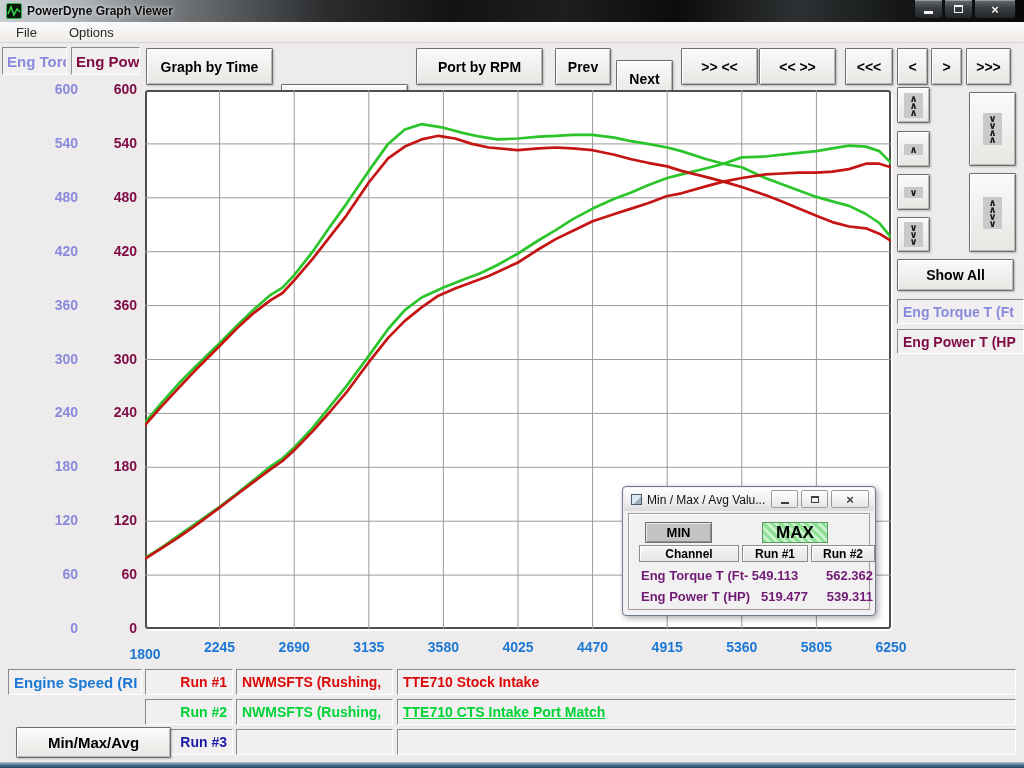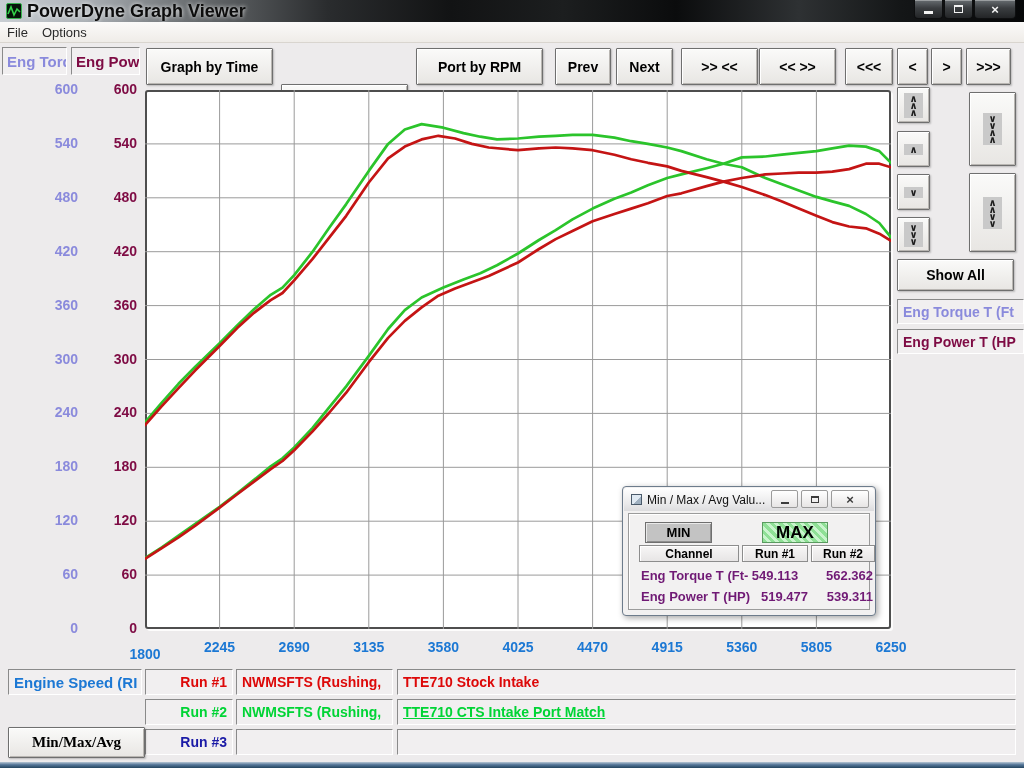--- a/index.html
+++ b/index.html
@@ -8,41 +8,41 @@
 
   .abs { position:absolute; }
 
   
   .titlebar {
     left:0; top:0; width:1024px; height:22px;
     background:linear-gradient(90deg,#c9ced3 0%,#aeb3b8 8%,#6e7275 18%,#2a2c2e 32%,#121314 44%,#1c1e1f 55%,#0b0c0d 66%,#2e3133 78%,#141617 88%,#060708 100%);
     display:flex; align-items:center;
   }
   .app-icon { width:16px; height:16px; margin:0 5px 0 6px; background:#07140a; border:1px solid #37b24d; border-radius:2px; }
-  .win-title { font-size:18px; font-weight:700; color:#0d0d0d; text-shadow:0 0 4px rgba(255,255,255,.9); white-space:nowrap; }
+  .win-title { font-size:12px; font-weight:700; color:#0d0d0d; text-shadow:0 0 4px rgba(255,255,255,.9); white-space:nowrap; }
   .caption-btns { position:absolute; right:8px; top:0; display:flex; }
   .cap-btn {
     width:29px; height:19px; margin-left:1px;
     background:linear-gradient(#686d71,#3a3d40 45%,#232527);
     border:1px solid #0e0f10; border-top:none; border-radius:0 0 4px 4px;
     box-shadow:inset 0 1px 0 rgba(255,255,255,.35);
     display:flex; align-items:center; justify-content:center; color:#f4f4f4;
   }
   .cap-btn.close { width:42px; }
   .glyph-min { width:9px; height:3px; background:#f2f2f2; margin-top:7px; }
   .glyph-restore { width:9px; height:8px; border:1px solid #f2f2f2; border-top-width:2px; }
   .glyph-x { font-size:13px; font-weight:700; line-height:1; }
 
   .menubar {
     left:0; top:22px; width:1024px; height:21px;
     background:linear-gradient(#fbfaf9,#efece8);
     border-bottom:1px solid #d9d5cf;
     display:flex; align-items:center; font-size:13px; color:#2a2a2a;
   }
-  .menu-item { padding:0 7px; }
+  .menu-item { padding:0 16px; }
 
   
   .cbtn {
     background:linear-gradient(180deg,#fafaf9,#e8e6e3);
     border:1px solid #6f6f6f;
     box-shadow:inset 1px 1px 0 #ffffff, inset -1px -1px 0 #b9b6b2, 1px 1px 2px rgba(0,0,0,.22);
     color:#000; font-weight:700; font-size:14px;
     display:flex; align-items:center; justify-content:center;
     cursor:default; border-radius:1px;
   }
@@ -110,21 +110,21 @@
     background:linear-gradient(#f7f6f6,#e7e5e5); border:1px solid #8d8d8d;
     box-shadow:inset 1px 1px 0 #ffffff; font-weight:700; font-size:12px;
     display:flex; align-items:center; justify-content:center; }
   .mm-cell { position:absolute; font-size:13px; font-weight:700; white-space:nowrap; }
   .c-torq { color:#701a75; }
   .c-pow  { color:#701a75; }
 
   
   .bbox { height:26px; padding:0 5px; font-size:14px; }
   .runlab { justify-content:flex-end; }
-  .mmavg-btn { left:8px; top:727px; width:137px; height:31px; font-size:15px;font-family:Liberation Serif, serif; }
+  .mmavg-btn { left:16px; top:727px; width:155px; height:31px; font-size:15px; }
   .bottom-edge { left:0; bottom:0; width:1024px; height:6px;
     background:linear-gradient(#b7c6d4,#557799 45%,#24455f); }
 
   .c-red { color:#DD0808; }
   .c-green { color:#00D435; }
   .c-navy { color:#1A1AA6; }
   .c-blue { color:#1C78D4; }
 </style>
 </head>
 <body>
@@ -155,21 +155,21 @@
 </div>
 
 <div class="abs sunken axis-title-box" style="left:2px;width:65px;color:#8A8ADC;">Eng Torq</div>
 <div class="abs sunken axis-title-box" style="left:71px;width:69px;color:#7E0B44;">Eng Powe</div>
 
 <div id="toolbar-host">
     <div class="abs cbtn tbtn" style="left: 146px; width: 127px;">Graph by Time</div>
     <div class="abs cbtn tbtn" style="left: 281px; width: 127px; margin-top: 36px;">Graph by MPH</div>
     <div class="abs cbtn tbtn" style="left: 416px; width: 127px;">Port by RPM</div>
     <div class="abs cbtn tbtn" style="left: 555px; width: 56px;">Prev</div>
-    <div class="abs cbtn tbtn" style="left: 616px; width: 57px;">Next</div>
+    <div class="abs cbtn tbtn" style="left: 616px; width: 57px; margin-top: 12px;">Next</div>
     <div class="abs cbtn tbtn" style="left: 681px; width: 77px;">&gt;&gt; &lt;&lt;</div>
     <div class="abs cbtn tbtn" style="left: 759px; width: 77px;">&lt;&lt; &gt;&gt;</div>
     <div class="abs cbtn tbtn" style="left: 845px; width: 48px;">&lt;&lt;&lt;</div>
     <div class="abs cbtn tbtn" style="left: 897px; width: 31px;">&lt;</div>
     <div class="abs cbtn tbtn" style="left: 931px; width: 31px;">&gt;</div>
     <div class="abs cbtn tbtn" style="left: 966px; width: 45px;">&gt;&gt;&gt;</div>
   </div>
 <div id="ticks-host">
     <div class="ytick torq" style="top: 81px;">600</div>
     <div class="ytick pow" style="top: 81px;">600</div>

